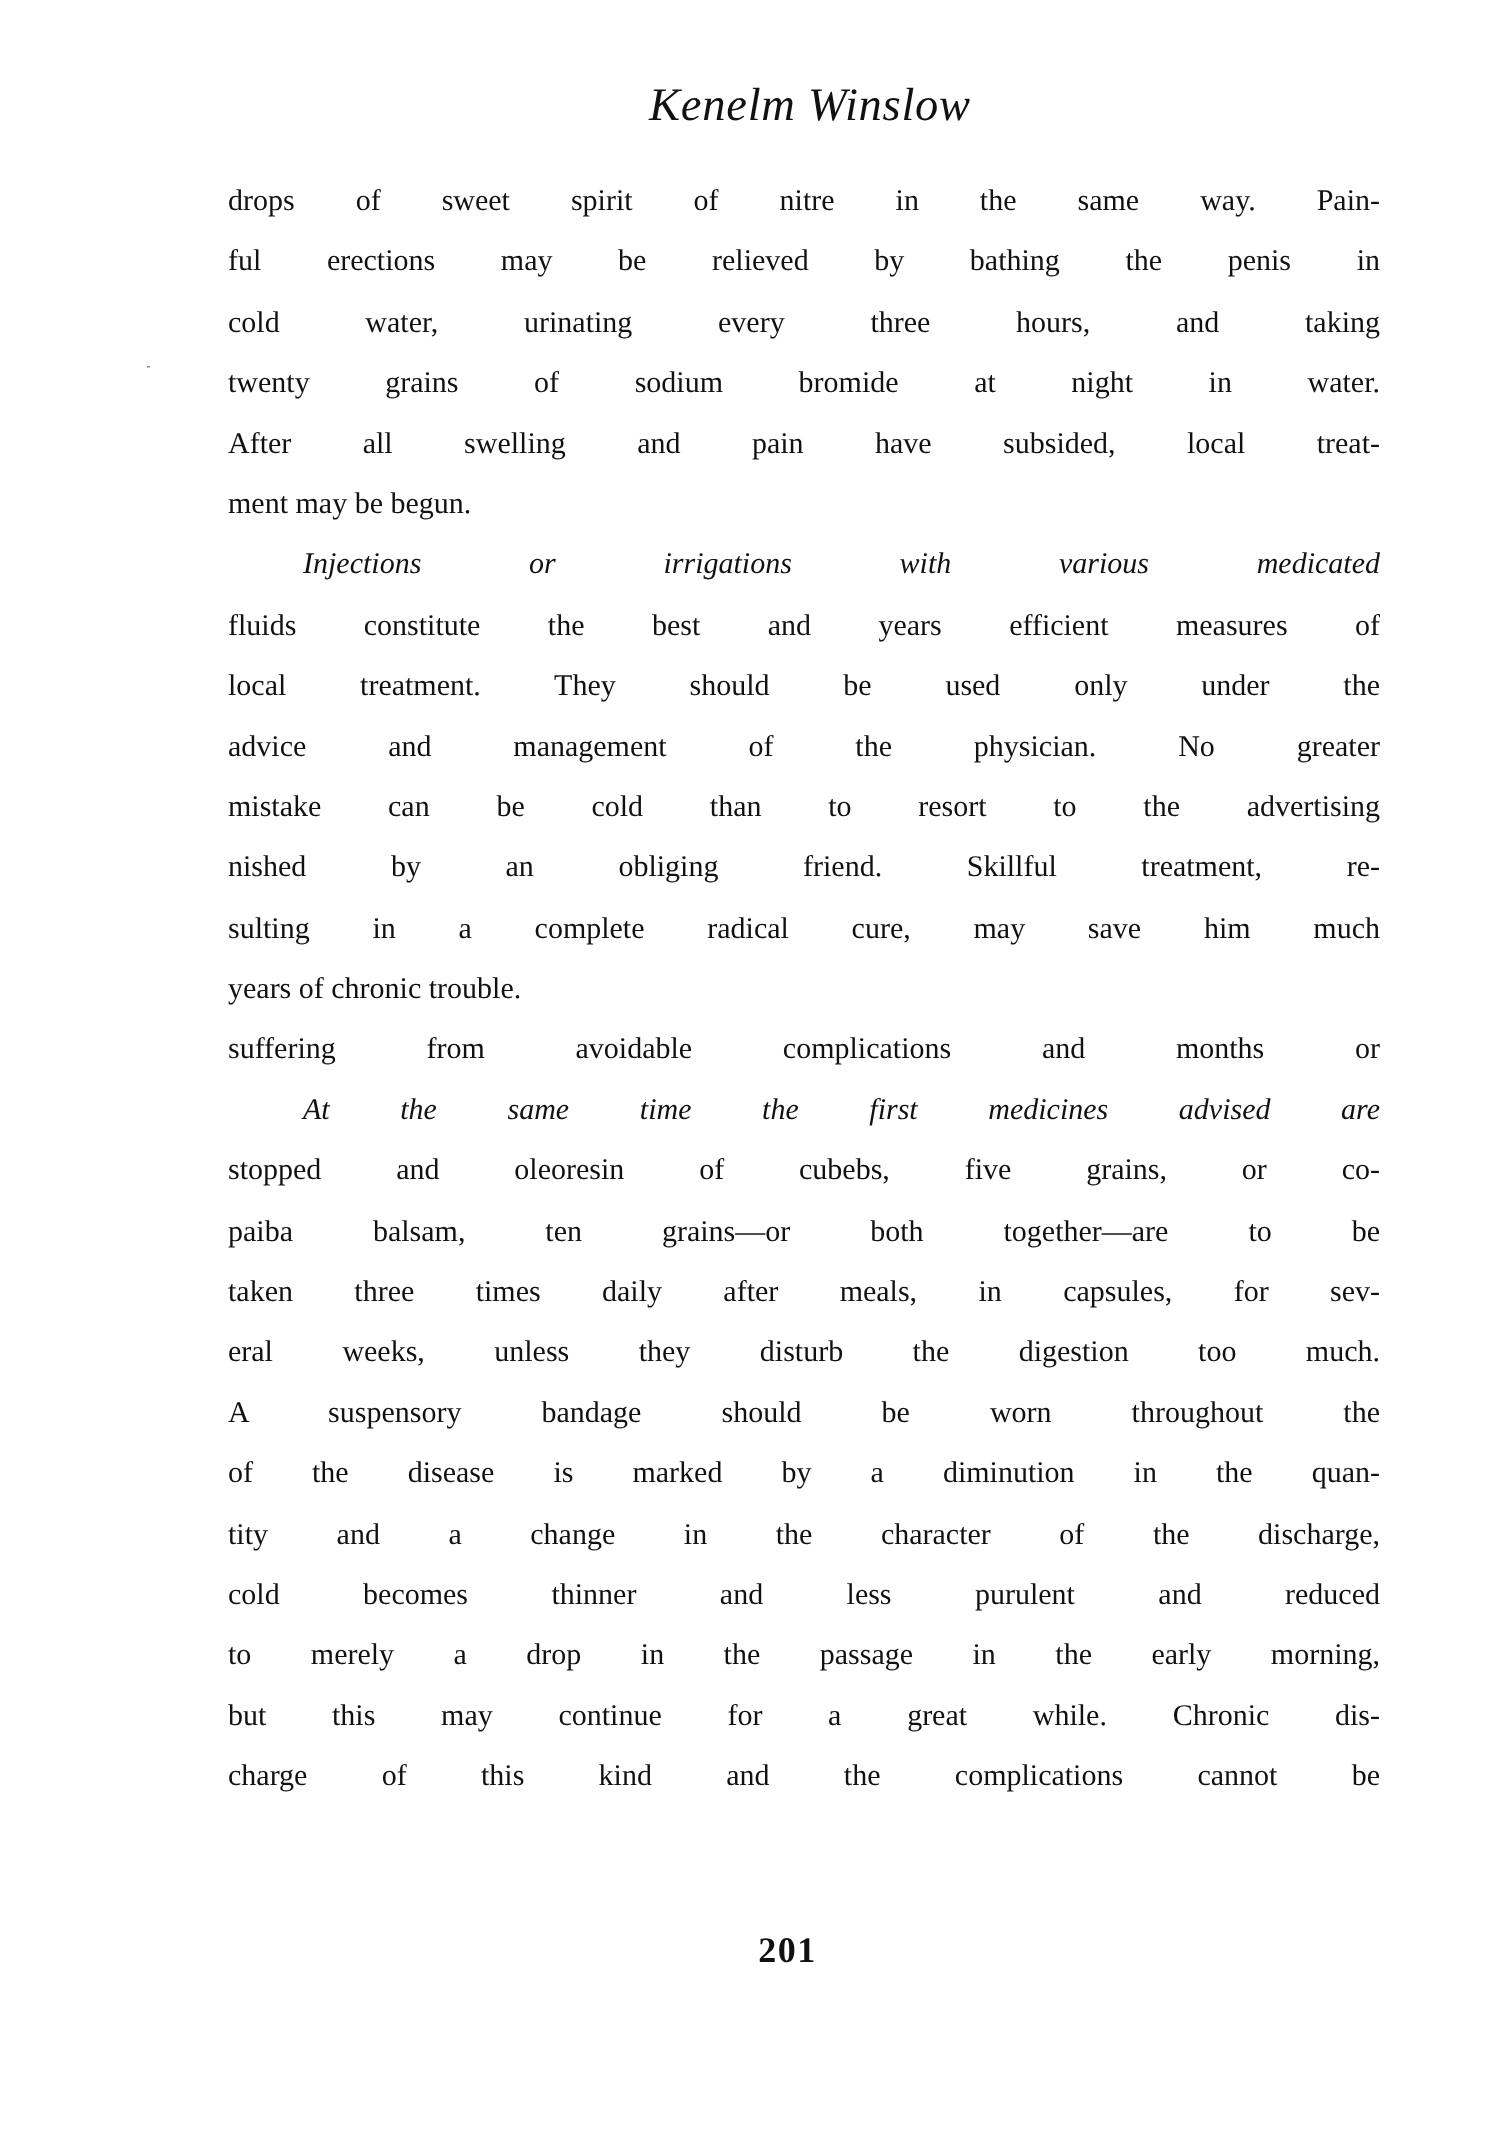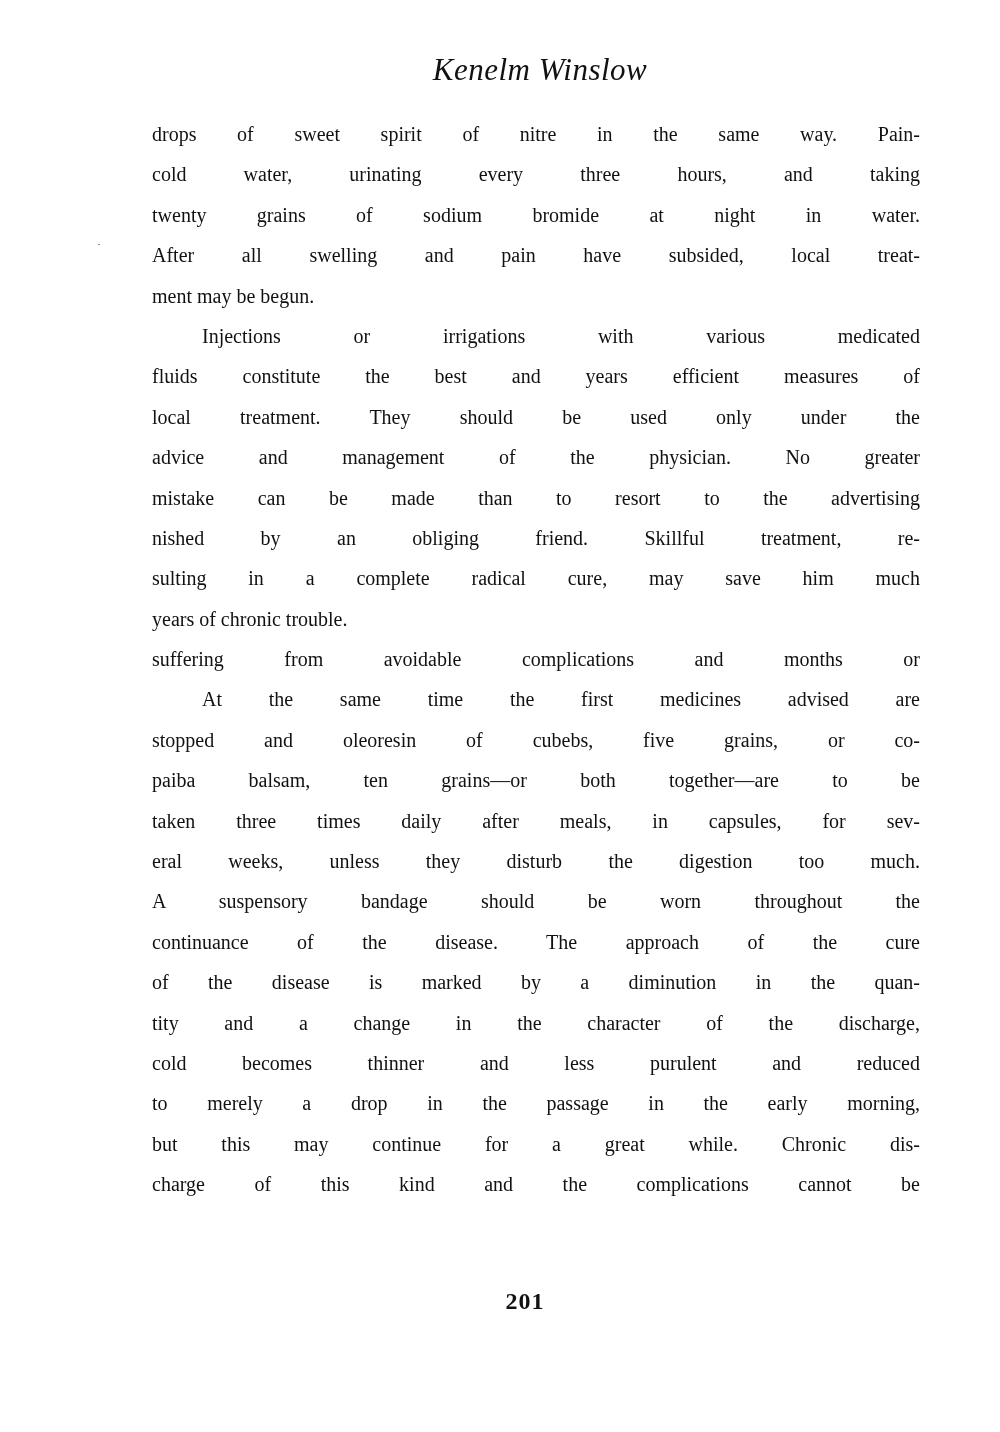--- a/index.html
+++ b/index.html
@@ -46,20 +46,21 @@
       white-space: nowrap;
       text-align: justify;
       text-align-last: justify;
     }
     .line.last {
       text-align: left;
       text-align-last: left;
     }
     .line.indent {
       padding-left: 50px;
+      font-style: italic;
     }
     .folio {
       position: absolute;
       top: 1286px;
       left: 0;
       width: 1050px;
       text-align: center;
       font-size: 24px;
       font-weight: bold;
       letter-spacing: 1px;
@@ -78,46 +79,46 @@
 <body>
 
 <div class="page">
   <div class="running-head">Kenelm Winslow</div>
   <div class="speck"></div>
 
   <div class="body-text">
 
     <div>
       <span class="line">drops of sweet spirit of nitre in the same way. Pain-</span>
+      <span class="line">ful erections may be relieved by bathing the penis in</span>
       <span class="line">cold water, urinating every three hours, and taking</span>
       <span class="line">twenty grains of sodium bromide at night in water.</span>
       <span class="line">After all swelling and pain have subsided, local treat-</span>
       <span class="line last">ment may be begun.</span>
     </div>
 
     <div>
       <span class="line indent">Injections or irrigations with various medicated</span>
       <span class="line">fluids constitute the best and years efficient measures of</span>
       <span class="line">local treatment. They should be used only under the</span>
       <span class="line">advice and management of the physician. No greater</span>
-      <span class="line">mistake can be made than to resort to the advertising</span>
+      <span class="line">mistake can be cold than to resort to the advertising</span>
       <span class="line">nished by an obliging friend. Skillful treatment, re-</span>
       <span class="line">sulting in a complete radical cure, may save him much</span>
       <span class="line last">years of chronic trouble.</span>
       <span class="line">suffering from avoidable complications and months or</span>
     </div>
 
     <div>
       <span class="line indent">At the same time the first medicines advised are</span>
       <span class="line">stopped and oleoresin of cubebs, five grains, or co-</span>
       <span class="line">paiba balsam, ten grains—or both together—are to be</span>
       <span class="line">taken three times daily after meals, in capsules, for sev-</span>
       <span class="line">eral weeks, unless they disturb the digestion too much.</span>
       <span class="line">A suspensory bandage should be worn throughout the</span>
-      <span class="line">continuance of the disease. The approach of the cure</span>
       <span class="line">of the disease is marked by a diminution in the quan-</span>
       <span class="line">tity and a change in the character of the discharge,</span>
       <span class="line">cold becomes thinner and less purulent and reduced</span>
       <span class="line">to merely a drop in the passage in the early morning,</span>
       <span class="line">but this may continue for a great while. Chronic dis-</span>
       <span class="line">charge of this kind and the complications cannot be</span>
     </div>
   </div>
 
   <div class="folio">201</div>

